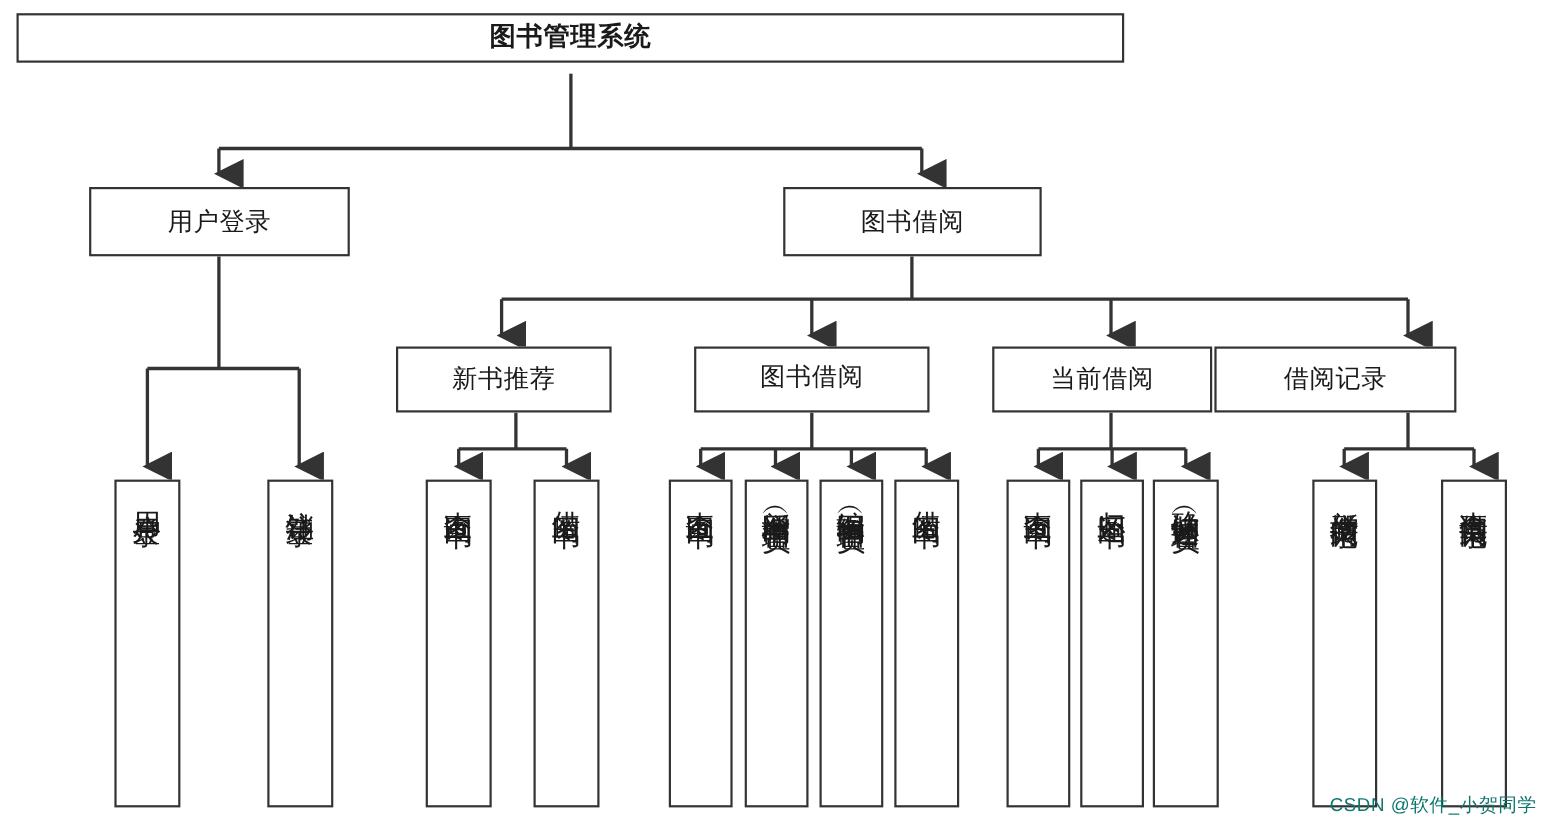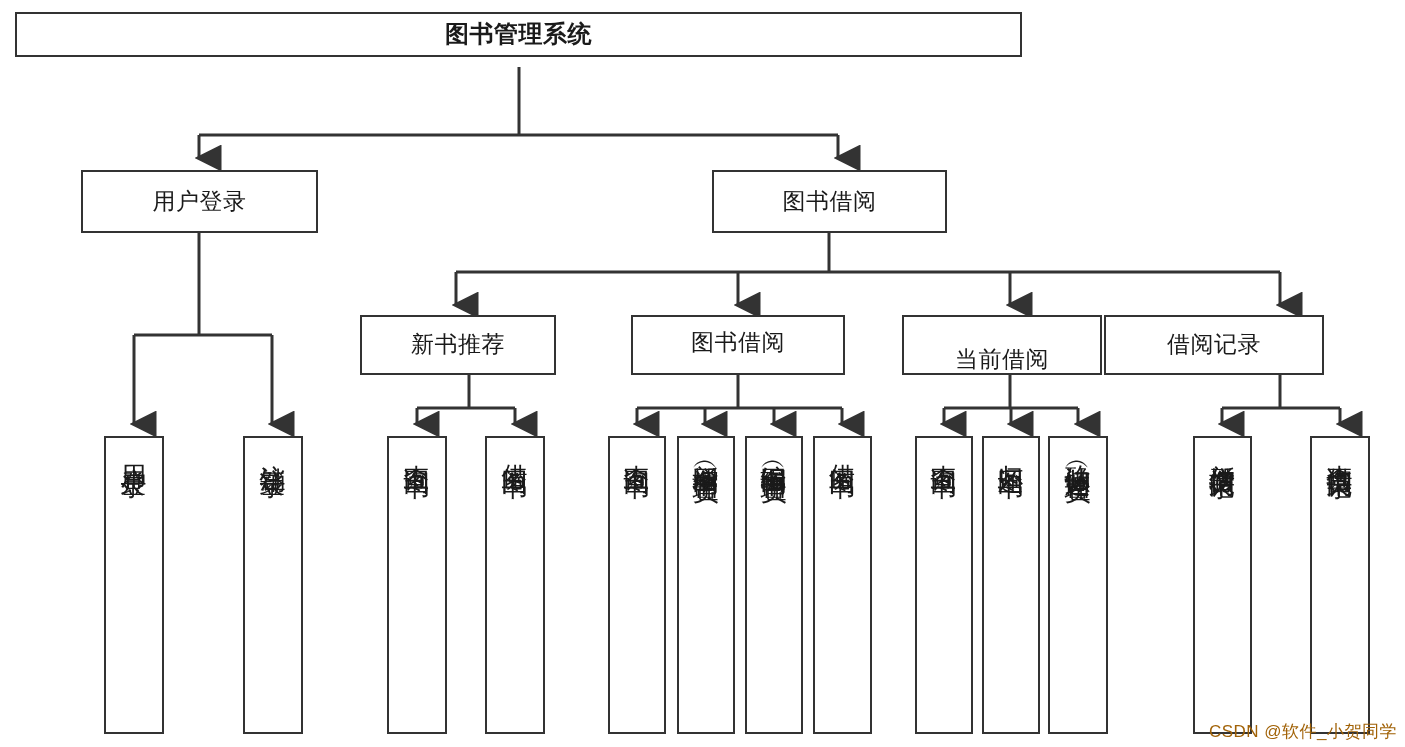--- a/index.html
+++ b/index.html
@@ -65,21 +65,21 @@
     max-height: 292px;
   }
   .node.v.tall .label {
     letter-spacing: 2px;
   }
   #watermark {
     position: absolute;
     right: 8px;
     bottom: 4px;
     font-size: 17px;
-    color: #a16207;
+    color: #0f766e;
     z-index: 5;
     white-space: nowrap;
     letter-spacing: 0.5px;
   }
 </style>
 </head>
 <body>
 
 <div id="canvas">
 
@@ -143,21 +143,21 @@
   <div class="node h" style="left:712px; top:170px; width:235px; height:63px;">
     <span class="label">图书借阅</span>
   </div>
 
   <div class="node h" style="left:360px; top:315px; width:196px; height:60px;">
     <span class="label">新书推荐</span>
   </div>
   <div class="node h" style="left:631px; top:315px; width:214px; height:60px;font-family:Liberation Mono, monospace;">
     <span class="label">图书借阅</span>
   </div>
-  <div class="node h" style="left:902px; top:315px; width:200px; height:60px;align-items:flex-end;">
+  <div class="node h" style="left:902px; top:315px; width:200px; height:60px;">
     <span class="label">当前借阅</span>
   </div>
   <div class="node h" style="left:1104px; top:315px; width:220px; height:60px;">
     <span class="label">借阅记录</span>
   </div>
 
   <div class="node v" style="left:104px; top:436px; width:60px; height:298px;">
     <span class="label">用户登录</span>
   </div>
   <div class="node v" style="left:243px; top:436px; width:60px; height:298px;">

